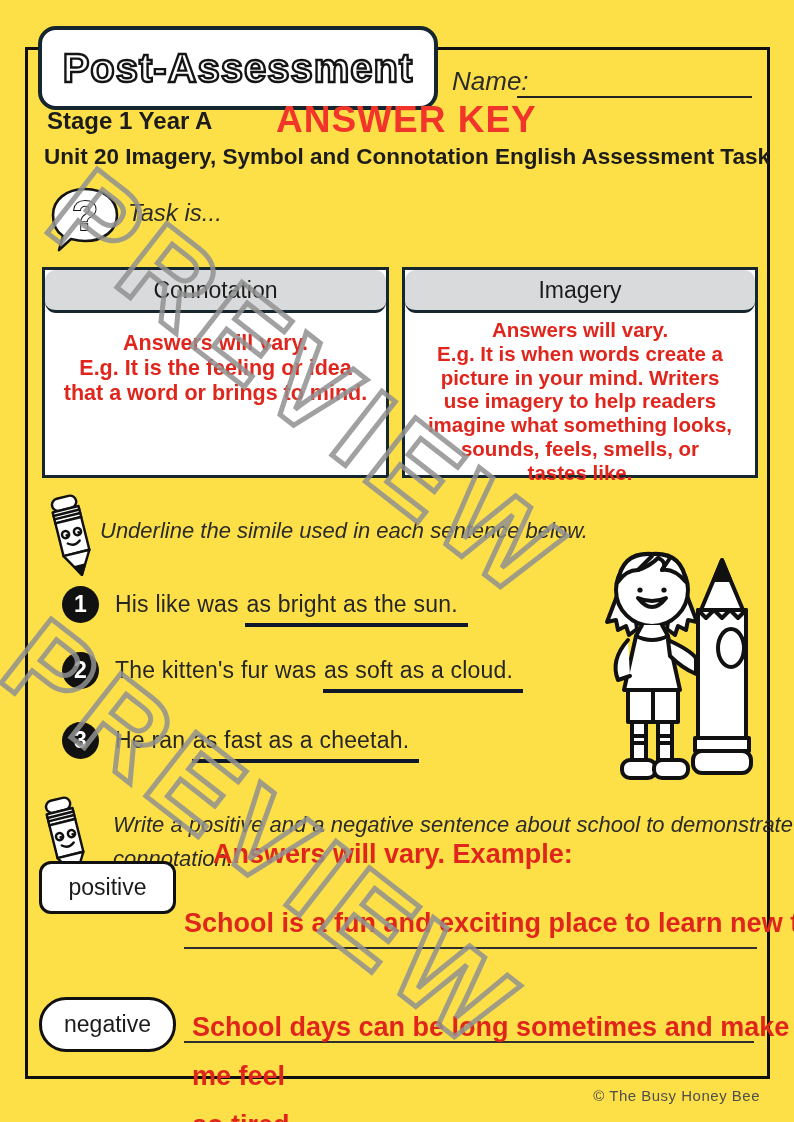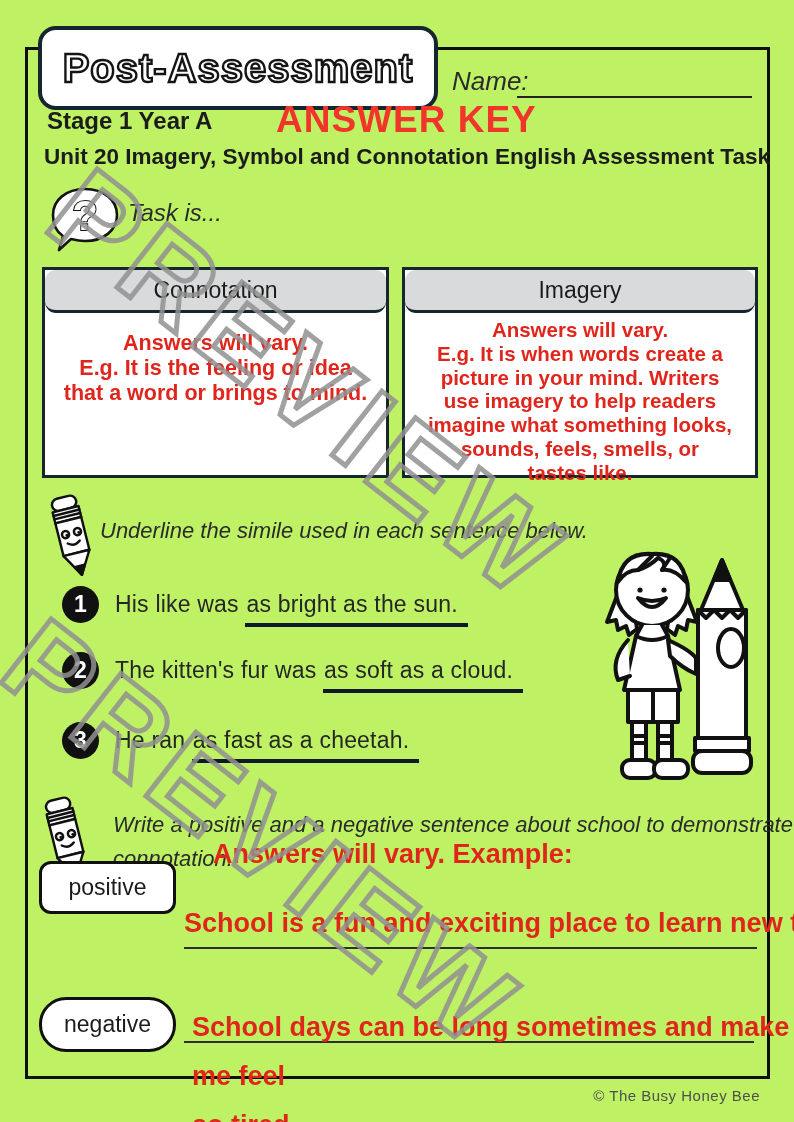--- a/index.html
+++ b/index.html
@@ -1,18 +1,18 @@
 <!DOCTYPE html>
 <html><head>
 <meta charset="utf-8">
 <style>
   html,body{margin:0;padding:0;background:#ffffff;}
   .sheet{
     position:relative;width:794px;height:1122px;margin:0 auto;
-    background:#bef264;overflow:hidden;
+    background:#fde047;overflow:hidden;
     font-family:"Liberation Sans",sans-serif;color:#1c1c1c;
   }
   .abs{position:absolute;}
   .pre{white-space:pre-line;}
 
   
   .page-border{left:25px;top:47px;width:739px;height:1026px;border:3px solid #0f0f0f;z-index:1;}
 
   
   .title-box{

